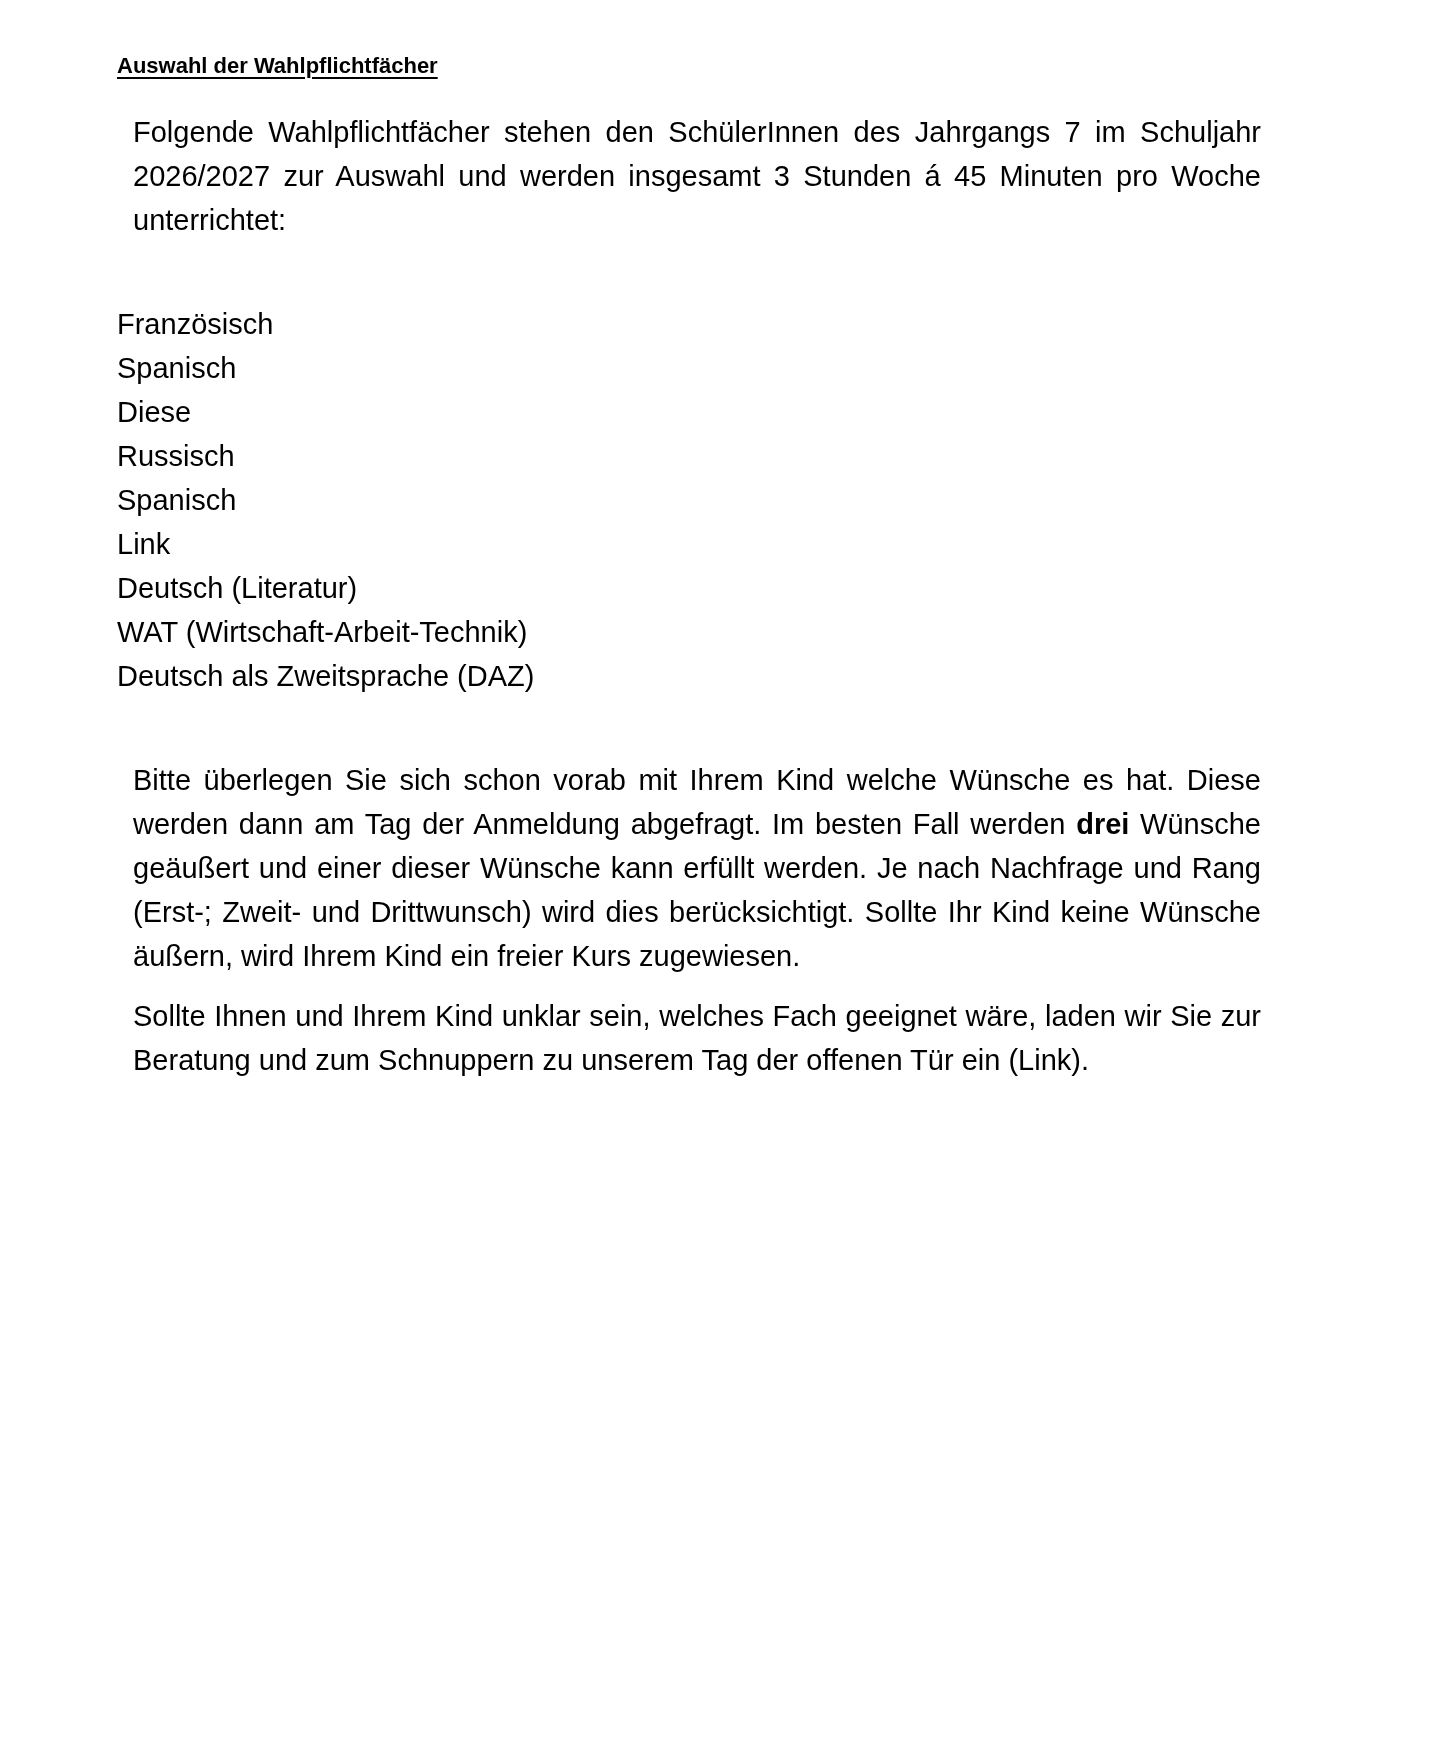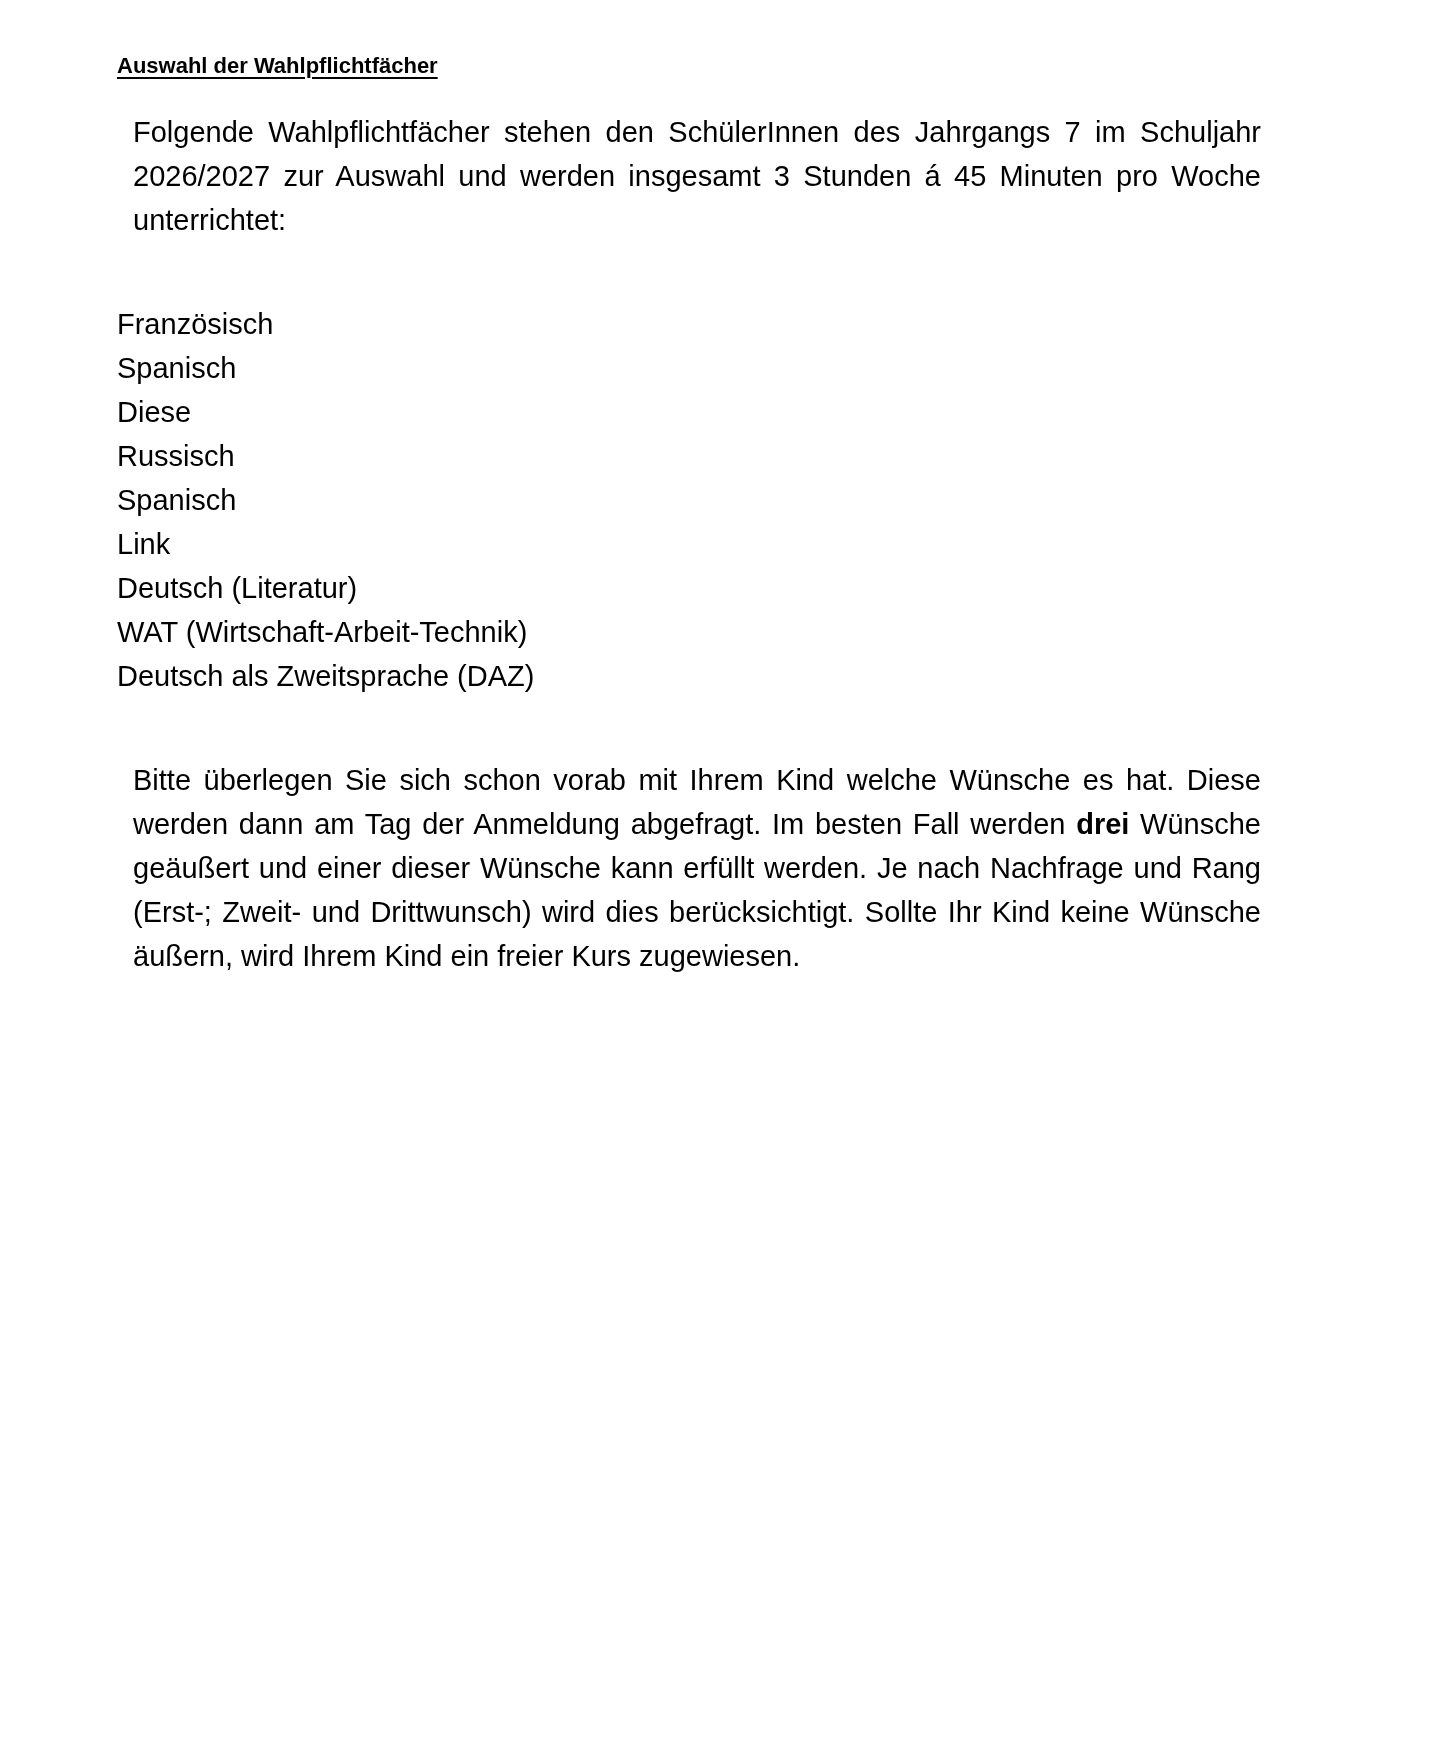--- a/index.html
+++ b/index.html
@@ -35,16 +35,17 @@
     <li>Link</li>
     <li>Deutsch (Literatur)</li>
     <li>WAT (Wirtschaft-Arbeit-Technik)</li>
     <li>Deutsch als Zweitsprache (DAZ)</li>
   </ul>
 
   <div class="gap"></div>
 
   <p><span>Bitte überlegen Sie sich schon vorab mit Ihrem Kind welche Wünsche es hat. Diese werden dann am Tag der Anmeldung abgefragt. Im besten Fall werden </span><b>drei</b><span> Wünsche geäußert und einer dieser Wünsche kann erfüllt werden. Je nach Nachfrage und Rang (Erst-; Zweit- und Drittwunsch) wird dies berücksichtigt. Sollte Ihr Kind keine Wünsche äußern, wird Ihrem Kind ein freier Kurs zugewiesen.</span></p>
 
+  <p>Sollte Ihnen und Ihrem Kind unklar sein, welches Fach geeignet wäre, laden wir Sie zur Beratung und zum Schnuppern zu unserem Tag der offenen Tür ein (Link).</p>
 
   <div class="gap"></div>
 
 </div>
 
 </body></html>

